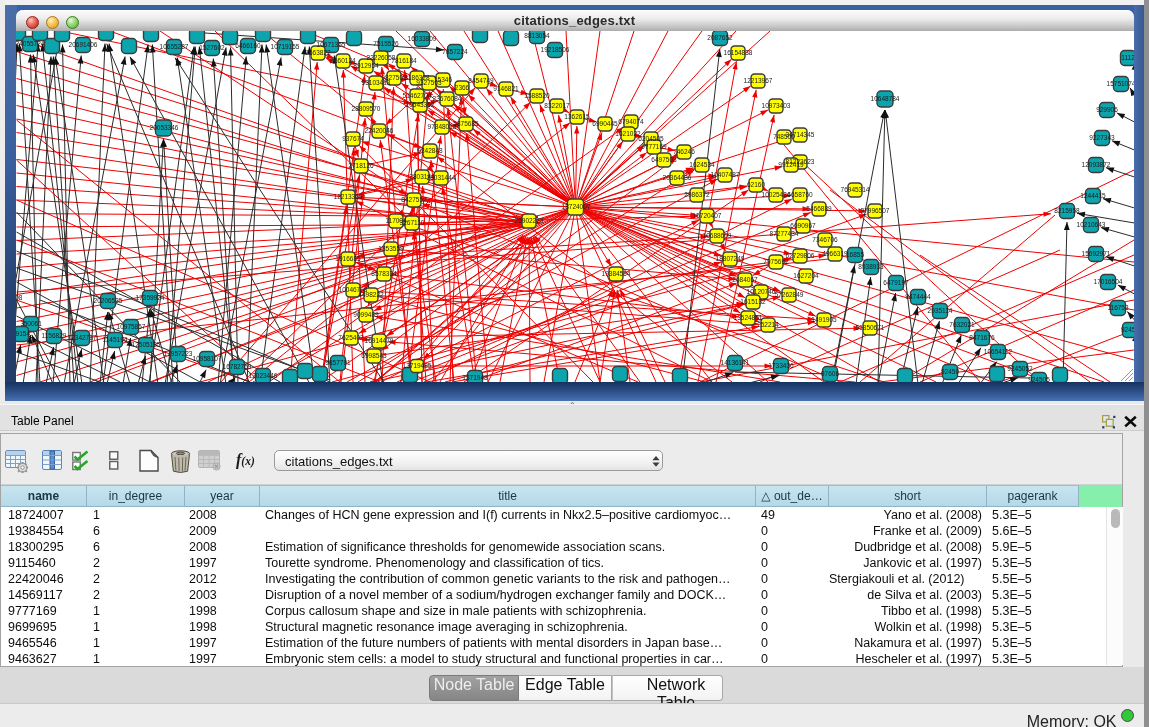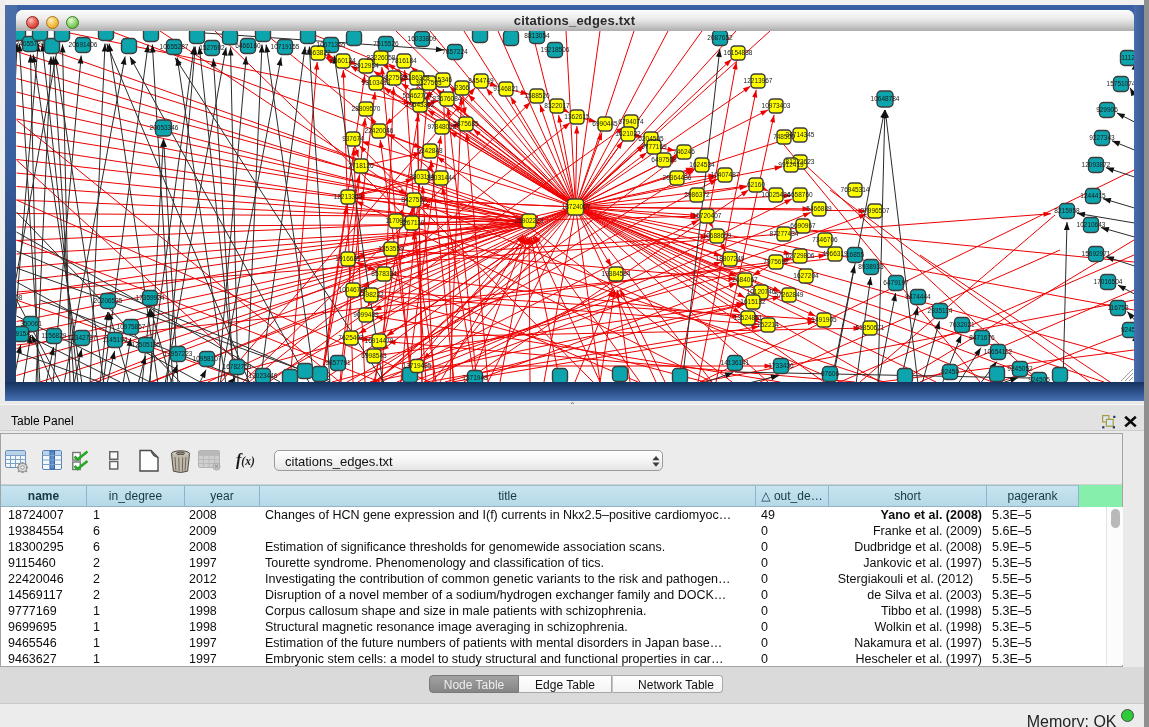--- a/index.html
+++ b/index.html
@@ -47,21 +47,21 @@
     border-right:1px solid #8fb4c6;border-top:1px solid #9dc0d0;border-bottom:1px solid #8fb4c6;
     box-sizing:border-box;font-size:12px;color:#173744;text-align:center;line-height:21px;}
   #tbody{left:0px;top:73px;width:1121px;height:159px;overflow:hidden;background:#fff;
     font-size:12.5px;color:#0d0d0d;}
   .tr{position:absolute;left:0;width:1121px;height:16px;line-height:16px;white-space:nowrap;}
   .td{position:absolute;top:0;overflow:hidden;}
   #vsb{left:1105px;top:73px;width:16px;height:158px;background:#fcfcfc;border-left:1px solid #e4e4e4;}
   #vsb-thumb{left:3.5px;top:2px;width:9px;height:19px;border-radius:4.5px;background:#b9b9b9;}
   
   #tabs-row{left:0;top:266px;width:1144.5px;height:36px;background:#dadada;}
-  .seg{position:absolute;top:8px;height:18px;line-height:18px;font-size:12px;text-align:center;
+  .seg{position:absolute;top:8px;height:26px;line-height:18px;font-size:16px;text-align:center;
     box-sizing:border-box;}
   #seg1{left:429px;width:90px;border-radius:4px 0 0 4px;color:#eee;
     background:linear-gradient(180deg,#a2a2a2,#858585);border:1px solid #7a7a7a;}
   #seg2{left:519px;width:93px;background:linear-gradient(180deg,#ffffff,#f3f3f3);
     border:1px solid #a8a8a8;border-left:none;color:#111;}
   #seg3{left:612px;width:111px;border-radius:0 4px 4px 0;background:linear-gradient(180deg,#ffffff,#f3f3f3);
     border:1px solid #a8a8a8;border-left:1px solid #c2c2c2;color:#111;padding-left:17px;}
   #status{left:0;top:302px;width:1144.5px;height:24px;background:#ececec;border-top:1px solid #c9c9c9;}
   #mem{right:28px;top:9px;font-size:16px;color:#222;position:absolute;}
   #memdot{right:11px;top:5px;width:11px;height:11px;border-radius:50%;position:absolute;
@@ -1130,21 +1130,21 @@
 <div class="hc" style="left:828px;width:158px;">short</div>
 <div class="hc" style="left:986px;width:92px;">pagerank</div>
     </div>
     <div class="abs" id="tbody">
       <div class="tr" style="top:0px;">
           <span class="td" style="left:7px;">18724007</span>
           <span class="td" style="left:92px;">1</span>
           <span class="td" style="left:188px;">2008</span>
           <span class="td" style="left:264px;width:492px;">Changes of HCN gene expression and I(f) currents in Nkx2.5–positive cardiomyoc…</span>
           <span class="td" style="left:760px;">49</span>
-          <span class="td" style="left:828px;width:153px;text-align:right;font-weight:bold;">Yano et al. (2008)</span>
+          <span class="td" style="left:828px;width:153px;text-align:right;">Yano et al. (2008)</span>
           <span class="td" style="left:991px;">5.3E–5</span>
         </div>
 <div class="tr" style="top:16px;">
           <span class="td" style="left:7px;">19384554</span>
           <span class="td" style="left:92px;">6</span>
           <span class="td" style="left:188px;">2009</span>
           <span class="td" style="left:760px;">0</span>
           <span class="td" style="left:828px;width:153px;text-align:right;">Franke et al. (2009)</span>
           <span class="td" style="left:991px;">5.6E–5</span>
         </div>
@@ -1165,21 +1165,21 @@
           <span class="td" style="left:760px;">0</span>
           <span class="td" style="left:828px;width:153px;text-align:right;">Jankovic et al. (1997)</span>
           <span class="td" style="left:991px;">5.3E–5</span>
         </div>
 <div class="tr" style="top:64px;">
           <span class="td" style="left:7px;">22420046</span>
           <span class="td" style="left:92px;">2</span>
           <span class="td" style="left:188px;">2012</span>
           <span class="td" style="left:264px;width:492px;">Investigating the contribution of common genetic variants to the risk and pathogen…</span>
           <span class="td" style="left:760px;">0</span>
-          <span class="td" style="left:828px;width:153px;text-align:center;">Stergiakouli et al. (2012)</span>
+          <span class="td" style="left:828px;width:153px;text-align:left;">Stergiakouli et al. (2012)</span>
           <span class="td" style="left:991px;">5.5E–5</span>
         </div>
 <div class="tr" style="top:80px;">
           <span class="td" style="left:7px;">14569117</span>
           <span class="td" style="left:92px;">2</span>
           <span class="td" style="left:188px;">2003</span>
           <span class="td" style="left:264px;width:492px;">Disruption of a novel member of a sodium/hydrogen exchanger family and DOCK…</span>
           <span class="td" style="left:760px;">0</span>
           <span class="td" style="left:828px;width:153px;text-align:right;">de Silva et al. (2003)</span>
           <span class="td" style="left:991px;">5.3E–5</span>

